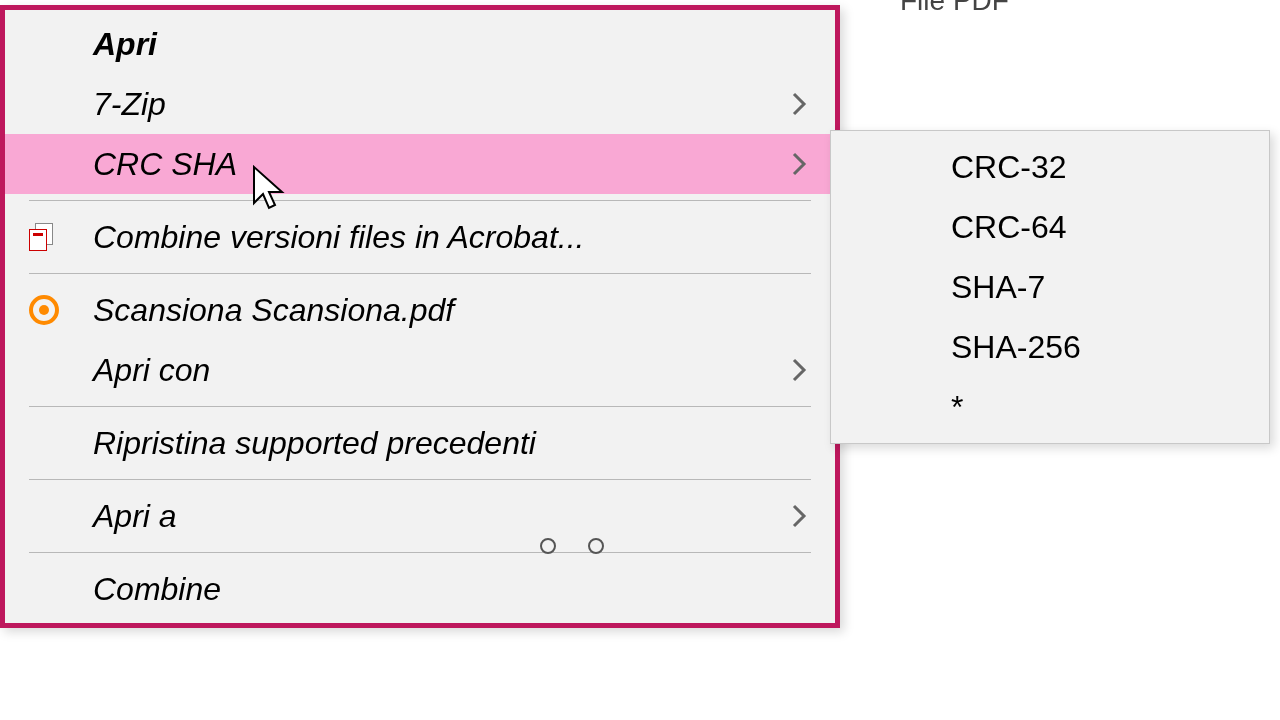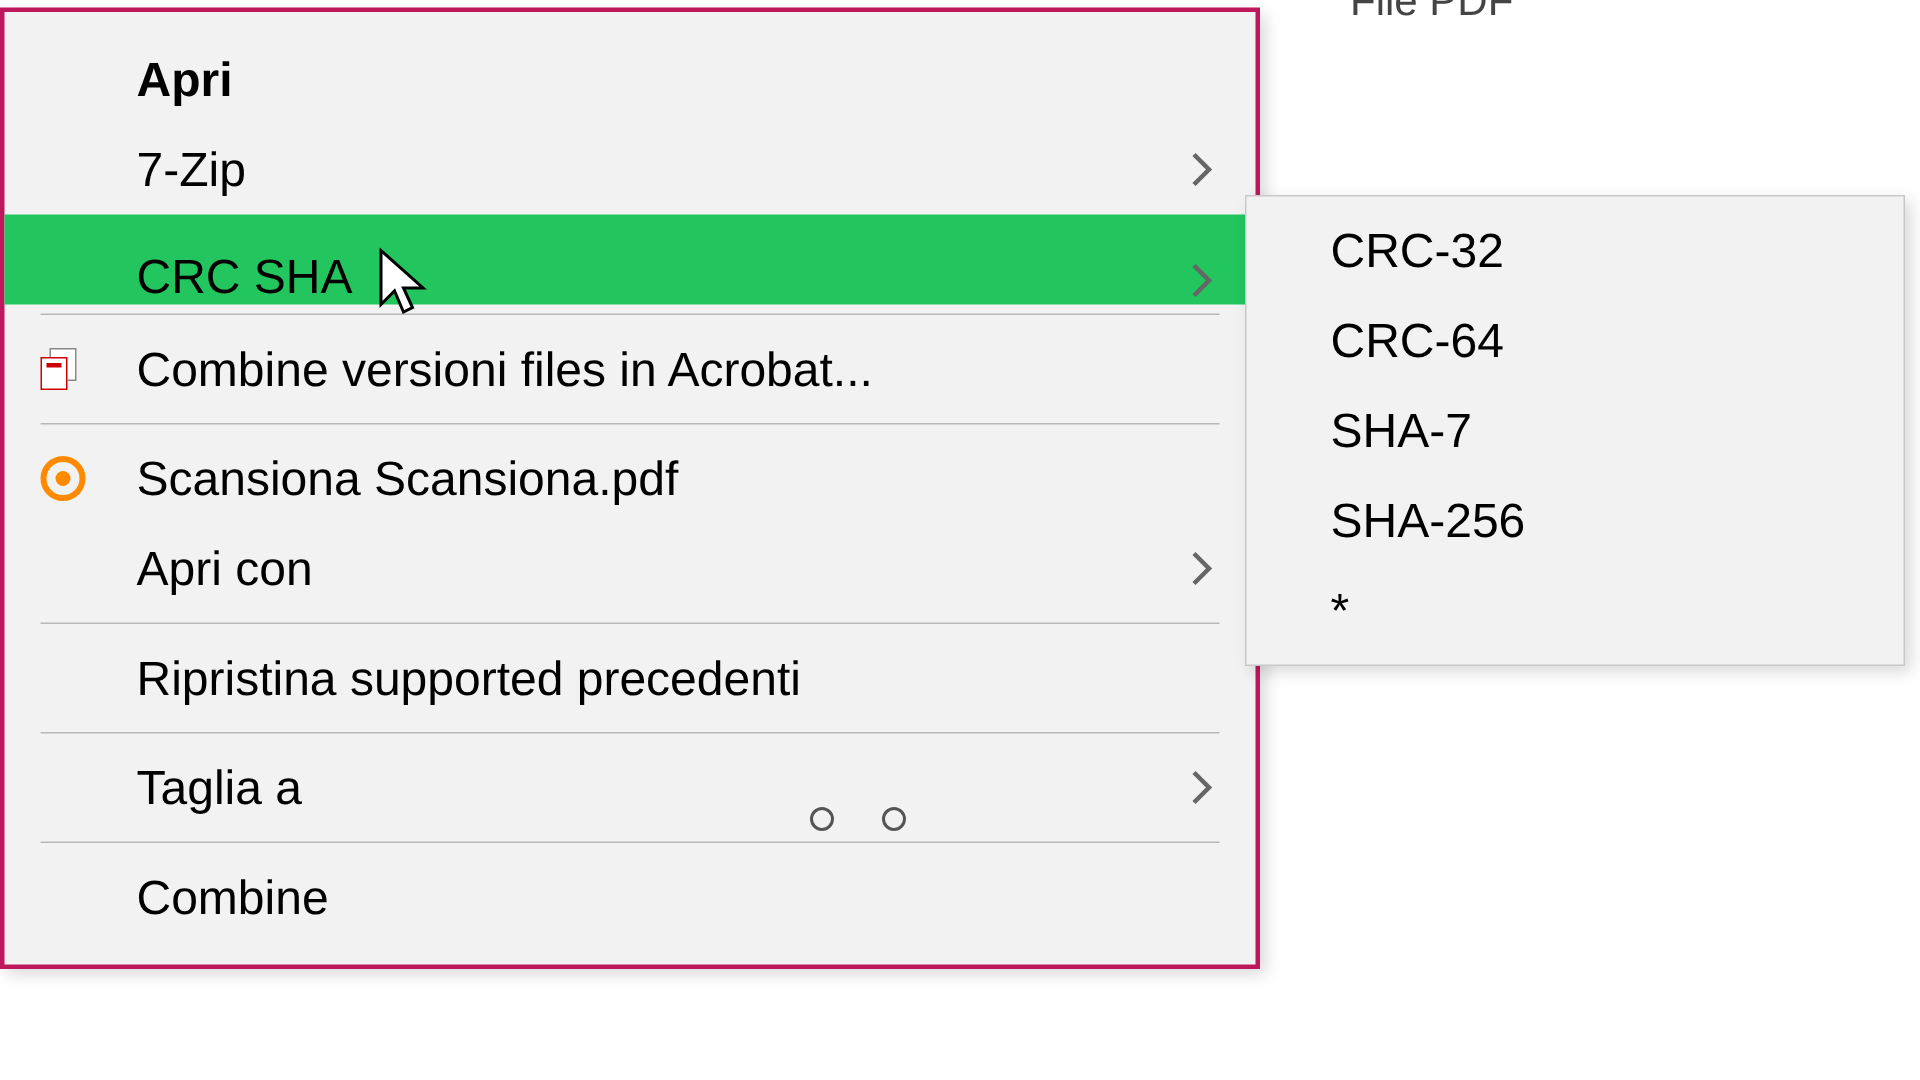--- a/index.html
+++ b/index.html
@@ -26,37 +26,37 @@
       position: absolute;
       left: 900px;
       top: -5px;
     }
     .context-menu {
       position: absolute;
       left: 0;
       top: 5px;
       width: 840px;
       background: #f2f2f2;
-      border: 3px solid #be185d;
+      border: 5px solid #be185d;
       box-shadow: 4px 4px 10px rgba(0,0,0,0.15);
-      padding: 15px 0;
+      padding: 4px 0;
+      font-style: italic;
     }
     .menu-item {
       display: flex;
       align-items: center;
       height: 60px;
       padding: 0 20px 0 24px;
       font-size: 32px;
       color: #000;
       position: relative;
       cursor: default;
     }
     .menu-item.hovered {
-      background: #22c55e;
-      align-items: flex-end;
+      background: #f9a8d4;
     }
     .menu-item .icon-slot {
       width: 64px;
       display: flex;
       align-items: center;
       justify-content: flex-start;
     }
     .menu-item .label {
       flex: 1;
       white-space: nowrap;
@@ -79,21 +79,21 @@
       position: absolute;
       left: 830px;
       top: 130px;
       width: 440px;
       background: #f2f2f2;
       border: 1px solid #c8c8c8;
       box-shadow: 4px 4px 10px rgba(0,0,0,0.15);
       padding: 6px 0;
     }
     .submenu .menu-item {
-      padding-left: 56px;
+      padding-left: 120px;
       height: 60px;
     }
     .cursor {
       position: absolute;
       left: 250px;
       top: 165px;
       pointer-events: none;
       z-index: 100;
     }
     .dots {
@@ -199,21 +199,21 @@
     </div>
     <div class="separator"></div>
     <div class="menu-item">
       <span class="icon-slot"></span>
       <span class="label">Ripristina supported precedenti</span>
       <span class="chevron"></span>
     </div>
     <div class="separator"></div>
     <div class="menu-item">
       <span class="icon-slot"></span>
-      <span class="label">Taglia a</span>
+      <span class="label">Apri a</span>
       <span class="chevron">
         <svg width="20" height="32" viewBox="0 0 20 32">
           <polyline class="chev-svg" points="4,6 14,16 4,26"></polyline>
         </svg>
       </span>
     </div>
     <div class="separator"></div>
     <div class="menu-item">
       <span class="icon-slot"></span>
       <span class="label">Combine</span>

